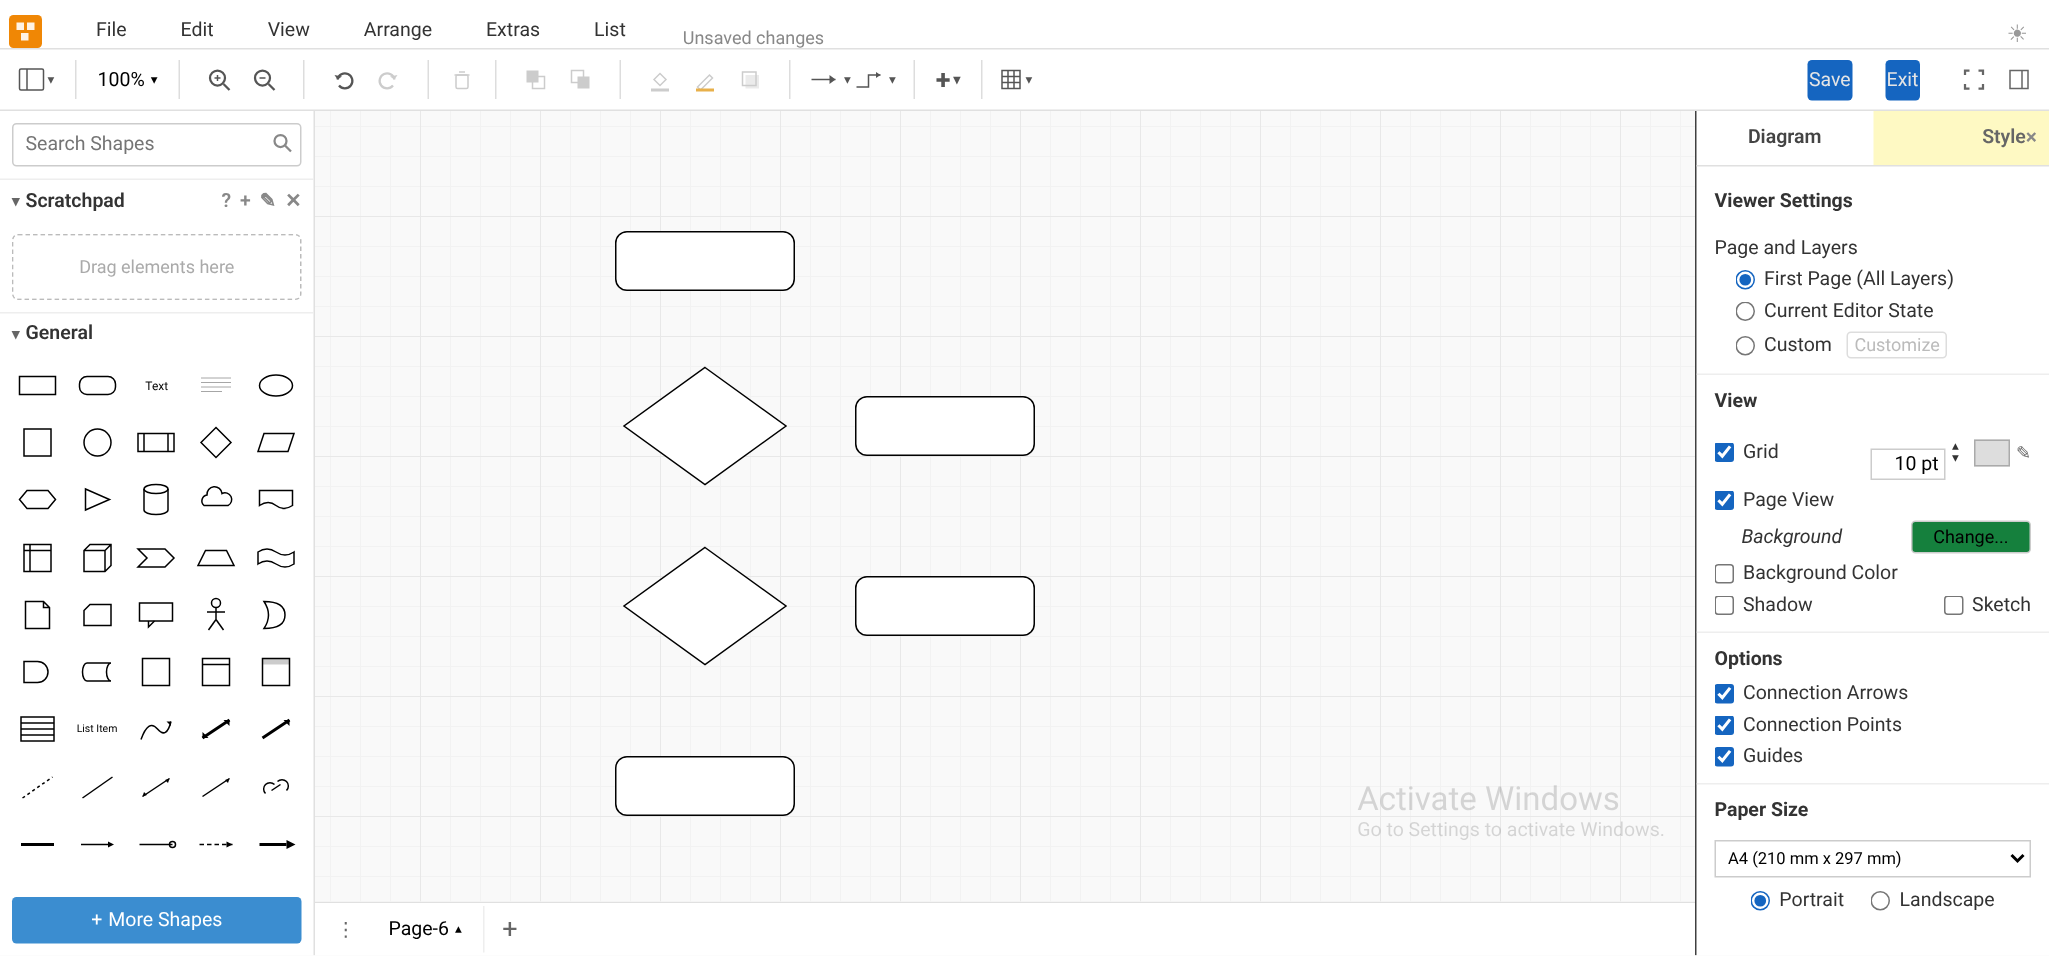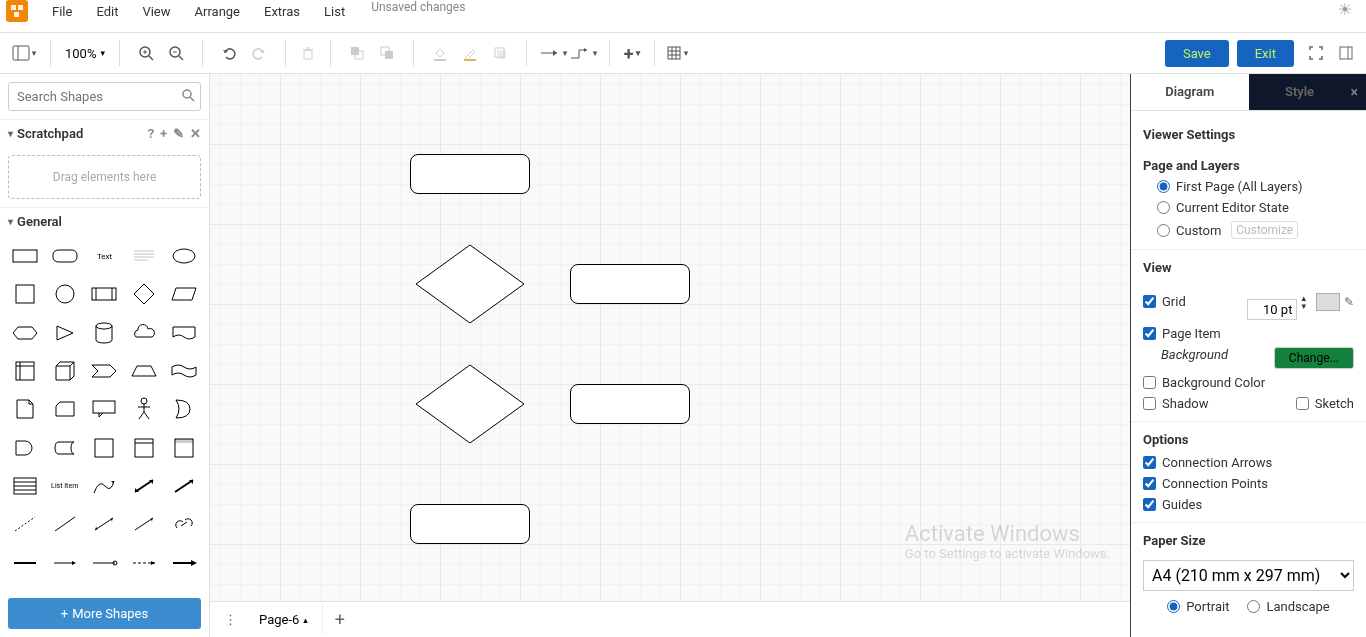--- a/index.html
+++ b/index.html
@@ -1,34 +1,34 @@
 <!DOCTYPE html>
 <html><head>
   <meta charset="utf-8">
   <style>
     * { margin: 0; padding: 0; box-sizing: border-box; font-family: -apple-system, BlinkMacSystemFont, "Segoe UI", Roboto, Arial, sans-serif; }
     body { width: 1366px; height: 637px; overflow: hidden; background: #fff; display: flex; flex-direction: column; }
 
     
-    .menubar { height: 32px; display: flex; align-items: flex-start; padding: 0 6px; gap: 4px; border-bottom: none; font-size: 13px; color: #333; }
+    .menubar { height: 32px; display: flex; align-items: flex-end; padding: 0 6px; gap: 16px; border-bottom: none; font-size: 13px; color: #333; }
     .app-logo { width: 22px; height: 22px; background: #f08705; margin-right: 10px; display: flex; align-items: center; justify-content: center; border-radius: 3px; }
     .menu-item { padding: 4px 10px; cursor: pointer; }
     .unsaved { color: #888; font-size: 12px; padding: 0 12px; }
     .menubar-spacer { flex: 1; }
     .sun-icon { color: #999; padding: 0 8px; font-size: 16px; cursor: pointer; }
 
     
     .toolbar { height: 42px; display: flex; align-items: center; padding: 0 6px; border-top: 1px solid #e0e0e0; border-bottom: 1px solid #e0e0e0; gap: 2px; font-size: 13px; }
     .tb-group { display: flex; align-items: center; gap: 2px; padding: 0 4px; }
     .tb-sep { width: 1px; height: 26px; background: #ddd; margin: 0 6px; }
     .tb-btn { width: 28px; height: 28px; display: flex; align-items: center; justify-content: center; cursor: pointer; color: #555; border-radius: 3px; }
     .tb-btn.disabled { color: #ccc; cursor: default; }
     .zoom-label { min-width: 50px; padding: 4px 6px; cursor: pointer; display: flex; align-items: center; gap: 4px; }
     .toolbar-spacer { flex: 1; }
-    .primary-btn { background: #1565c0; color: #bef264; border: none; padding: 6px 18px; font-size: 13px; cursor: pointer; border-radius: 3px; margin-right: 6px; }
+    .primary-btn { background: #1565c0; color: #e5e5e5; border: none; padding: 6px 1px; font-size: 13px; cursor: pointer; border-radius: 3px; margin-right: 20px; }
     .view-mode-btn { width: 28px; height: 28px; display: flex; align-items: center; justify-content: center; cursor: pointer; color: #666; }
 
     
     .main { flex: 1; display: flex; overflow: hidden; }
 
     
     .left-panel { width: 210px; border-right: 1px solid #e0e0e0; display: flex; flex-direction: column; background: #fff; }
     .search-row { padding: 8px; position: relative; }
     .search-input { width: 100%; padding: 6px 28px 6px 8px; border: 1px solid #ccc; border-radius: 3px; font-size: 13px; }
     .search-icon-inline { position: absolute; right: 14px; top: 13px; color: #888; }
@@ -68,36 +68,36 @@
     
     .page-tabs { height: 36px; display: flex; align-items: center; border-top: 1px solid #e0e0e0; font-size: 13px; padding-left: 6px; }
     .tab-menu-dots { padding: 0 8px; color: #666; cursor: pointer; }
     .page-tab { padding: 8px 14px; display: flex; align-items: center; gap: 4px; cursor: pointer; border-right: 1px solid #eee; background: #fff; }
     .add-tab { padding: 0 12px; color: #666; font-size: 18px; cursor: pointer; }
 
     
     .right-panel { width: 236px; border-left: 1px solid #404040; display: flex; flex-direction: column; background: #fff; font-size: 13px; color: #333; }
     .rp-tabs { display: flex; border-bottom: 1px solid #e0e0e0; }
     .rp-tab { flex: 1; padding: 10px 0; text-align: center; cursor: pointer; font-weight: 600; color: #444; }
-    .rp-tab:not(.active) { background: #0f172a; color: #666; }
+    .rp-tab:not(.active) { background: #fef9c3; color: #666; text-align: right; }
     .rp-tab .close-x { float: right; margin-right: 8px; color: #888; font-size: 14px; }
     .rp-body { flex: 1; overflow-y: auto; padding: 10px 12px; }
     .rp-section-title { font-weight: 700; margin: 6px 0 8px; }
-    .rp-subtitle { font-weight: 700; margin: 16px 0 6px; color: #333; }
-    .rp-row { display: flex; gap: 8px; margin: 6px 0; }
+    .rp-subtitle { font-weight: 400; margin: 16px 0 6px; color: #333; }
+    .rp-row { display: flex; align-items: center; gap: 8px; margin: 6px 0; }
     .rp-radio, .rp-check { display: flex; align-items: center; gap: 6px; cursor: pointer; }
     .rp-indent { padding-left: 14px; }
     .rp-spacer-line { height: 1px; background: #eee; margin: 10px -12px; }
     .rp-grid-size { display: flex; align-items: center; gap: 4px; margin-left: auto; }
     .rp-input { width: 50px; padding: 2px 4px; border: 1px solid #ccc; text-align: right; font-size: 13px; margin-top: 16px; }
     .color-swatch { width: 24px; height: 18px; border: 1px solid #aaa; background: #ddd; margin-left: 6px; cursor: pointer; }
     .edit-pencil { color: #666; font-size: 12px; cursor: pointer; }
     .change-btn { border: 1px solid #ccc; background: #15803d; padding: 3px 14px; font-size: 12px; border-radius: 3px; cursor: pointer; margin-left: auto; }
     .customize-link { color: #bbb; font-size: 12px; margin-left: 4px; border: 1px solid #ddd; padding: 1px 4px; border-radius: 3px; }
-    .select-paper { width: 100%; padding: 4px; border: 1px solid #ccc; background: #fff; font-size: 16px; margin-top: 4px; }
+    .select-paper { width: 100%; padding: 4px; border: 1px solid #ccc; background: #fff; font-size: 11px; margin-top: 4px; }
 
     .canvas-container-row { flex: 1; display: flex; flex-direction: column; }
 
     input[type=checkbox], input[type=radio] { accent-color: #1565c0; }
 
     svg { overflow: visible; }
   </style>
 </head>
 <body>
 
@@ -630,21 +630,21 @@
           <span style="font-size:9px;line-height:8px;display:flex;flex-direction:column;">
               <span>▴</span>
               <span>▾</span>
             </span>
           <div class="color-swatch"></div>
           <span class="edit-pencil">✎</span>
         </div>
       </div>
       <label class="rp-check rp-row">
           <input type="checkbox" checked="" style="">
-          <span>Page Item</span>
+          <span>Page View</span>
         </label>
       <div class="rp-row">
         <span style="padding-left:18px;font-style:italic;">Background</span>
         <button class="change-btn">Change...</button>
       </div>
       <label class="rp-check rp-row">
           <input type="checkbox" style="">
           <span>Background Color</span>
         </label>
       <div class="rp-row">

